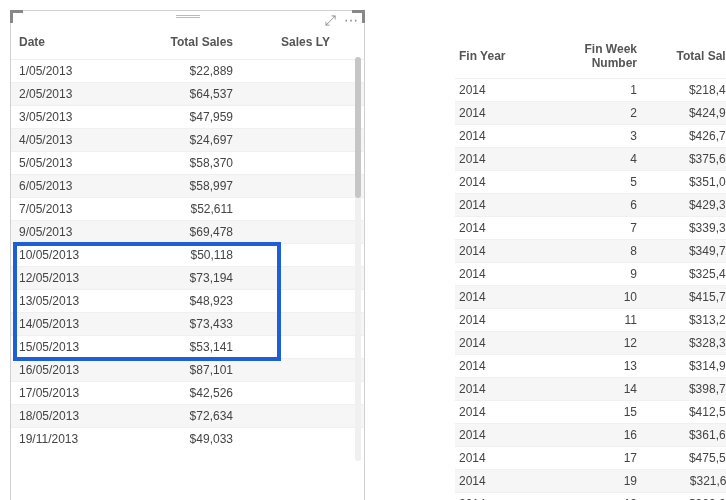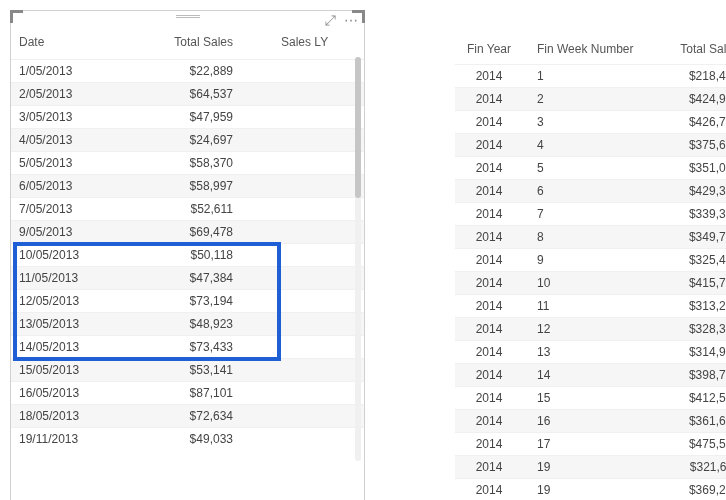--- a/index.html
+++ b/index.html
@@ -61,21 +61,21 @@
     height: 460px;
     overflow: hidden;
   }
   table {
     width: 100%;
     border-collapse: collapse;
     table-layout: fixed;
   }
   th {
     text-align: left;
-    font-weight: normal;
+    font-weight: bold;
     color: #555;
     padding: 6px 8px 10px;
     font-size: 12px;
   }
   td {
     padding: 4px 8px;
     font-size: 12px;
     color: #444;
     border-top: 1px solid #f0f0f0;
   }
@@ -106,22 +106,22 @@
     height: 35%;
     background: #c6c6c6;
     border-radius: 3px;
   }
   .right-panel {
     width: 240px;
     padding-top: 26px;
   }
   .right-table th { padding: 6px 4px 8px; }
   .right-table td { padding: 4px 4px; }
-  .right-table th:nth-child(1), .right-table td:nth-child(1){ width:60px; text-align:center; padding-right:14px;}
-  .right-table th:nth-child(2), .right-table td:nth-child(2){ width:100px; text-align:left; padding-right:18px;}
+  .right-table th:nth-child(1), .right-table td:nth-child(1){ width:60px; text-align:left; padding-right:14px;}
+  .right-table th:nth-child(2), .right-table td:nth-child(2){ width:100px; text-align:right; padding-right:18px;}
   .right-table th:nth-child(3), .right-table td:nth-child(3){ width:80px; text-align:right; padding-right:4px;}
 </style>
 </head>
 <body>
 
 <div class="container">
   <div class="visual-frame">
     <div class="corner tl"></div>
     <div class="corner tr"></div>
 
@@ -182,25 +182,20 @@
               <td>9/05/2013</td>
               <td>$69,478</td>
               <td></td>
             </tr>
             <tr>
               <td>10/05/2013</td>
               <td>$50,118</td>
               <td></td>
             </tr>
             <tr>
-              <td>11/05/2013</td>
-              <td>$47,384</td>
-              <td></td>
-            </tr>
-            <tr>
               <td>12/05/2013</td>
               <td>$73,194</td>
               <td></td>
             </tr>
             <tr>
               <td>13/05/2013</td>
               <td>$48,923</td>
               <td></td>
             </tr>
             <tr>
@@ -209,20 +204,25 @@
               <td></td>
             </tr>
             <tr>
               <td>15/05/2013</td>
               <td>$53,141</td>
               <td></td>
             </tr>
             <tr>
               <td>16/05/2013</td>
               <td>$87,101</td>
+              <td></td>
+            </tr>
+            <tr>
+              <td>17/05/2013</td>
+              <td>$42,526</td>
               <td></td>
             </tr>
             <tr>
               <td>18/05/2013</td>
               <td>$72,634</td>
               <td></td>
             </tr>
             <tr>
               <td>19/11/2013</td>
               <td>$49,033</td>

